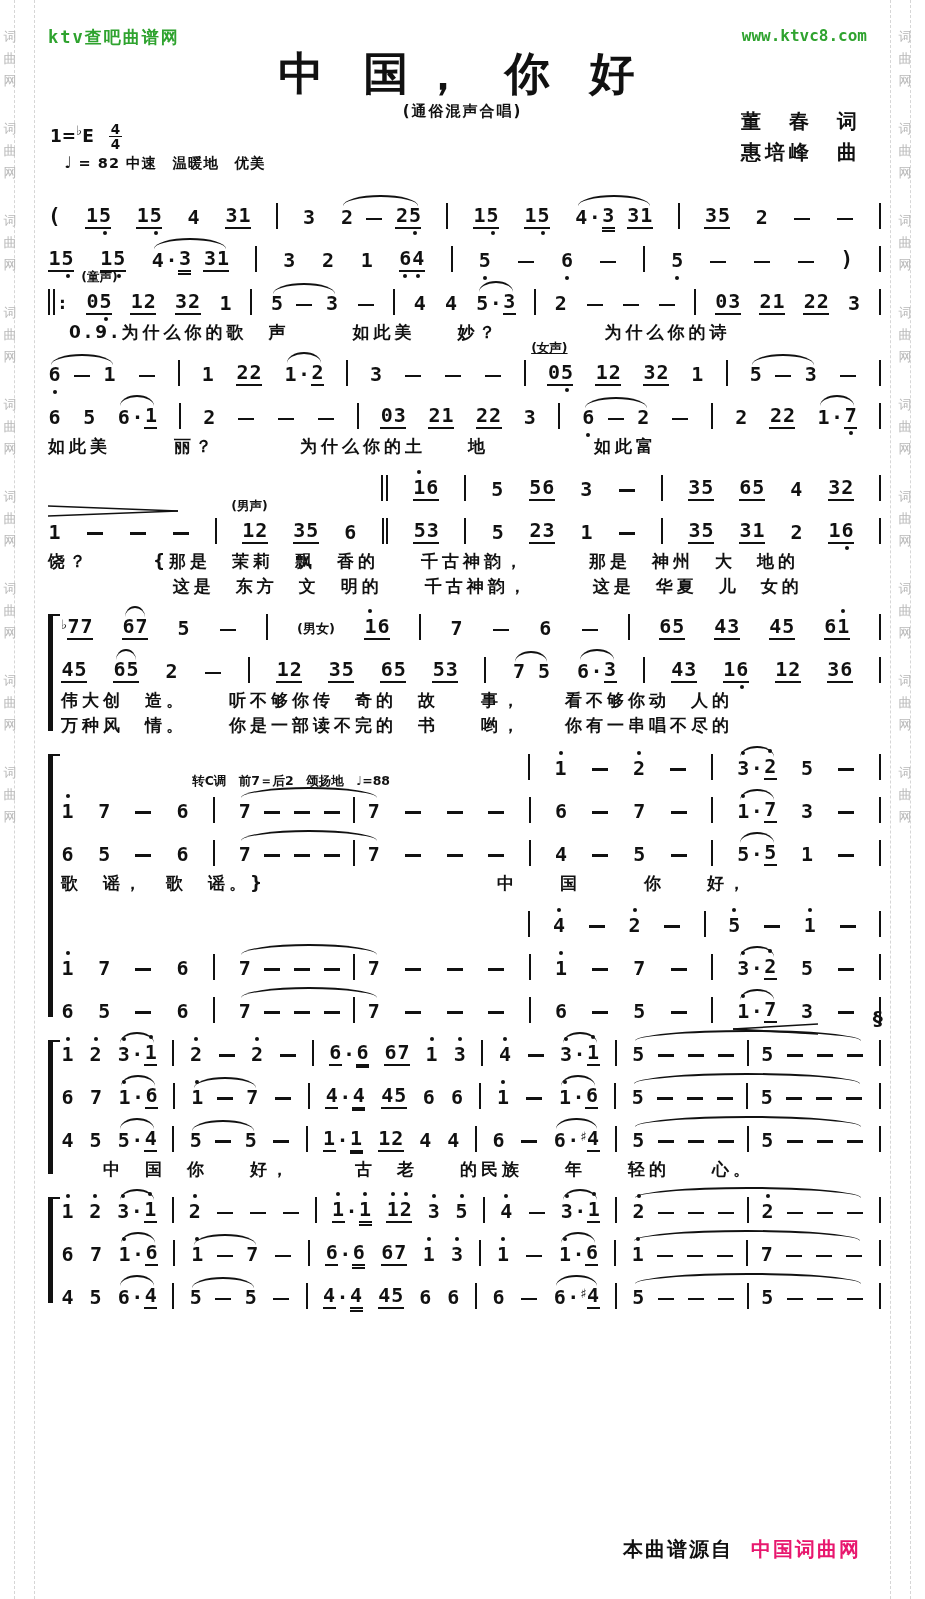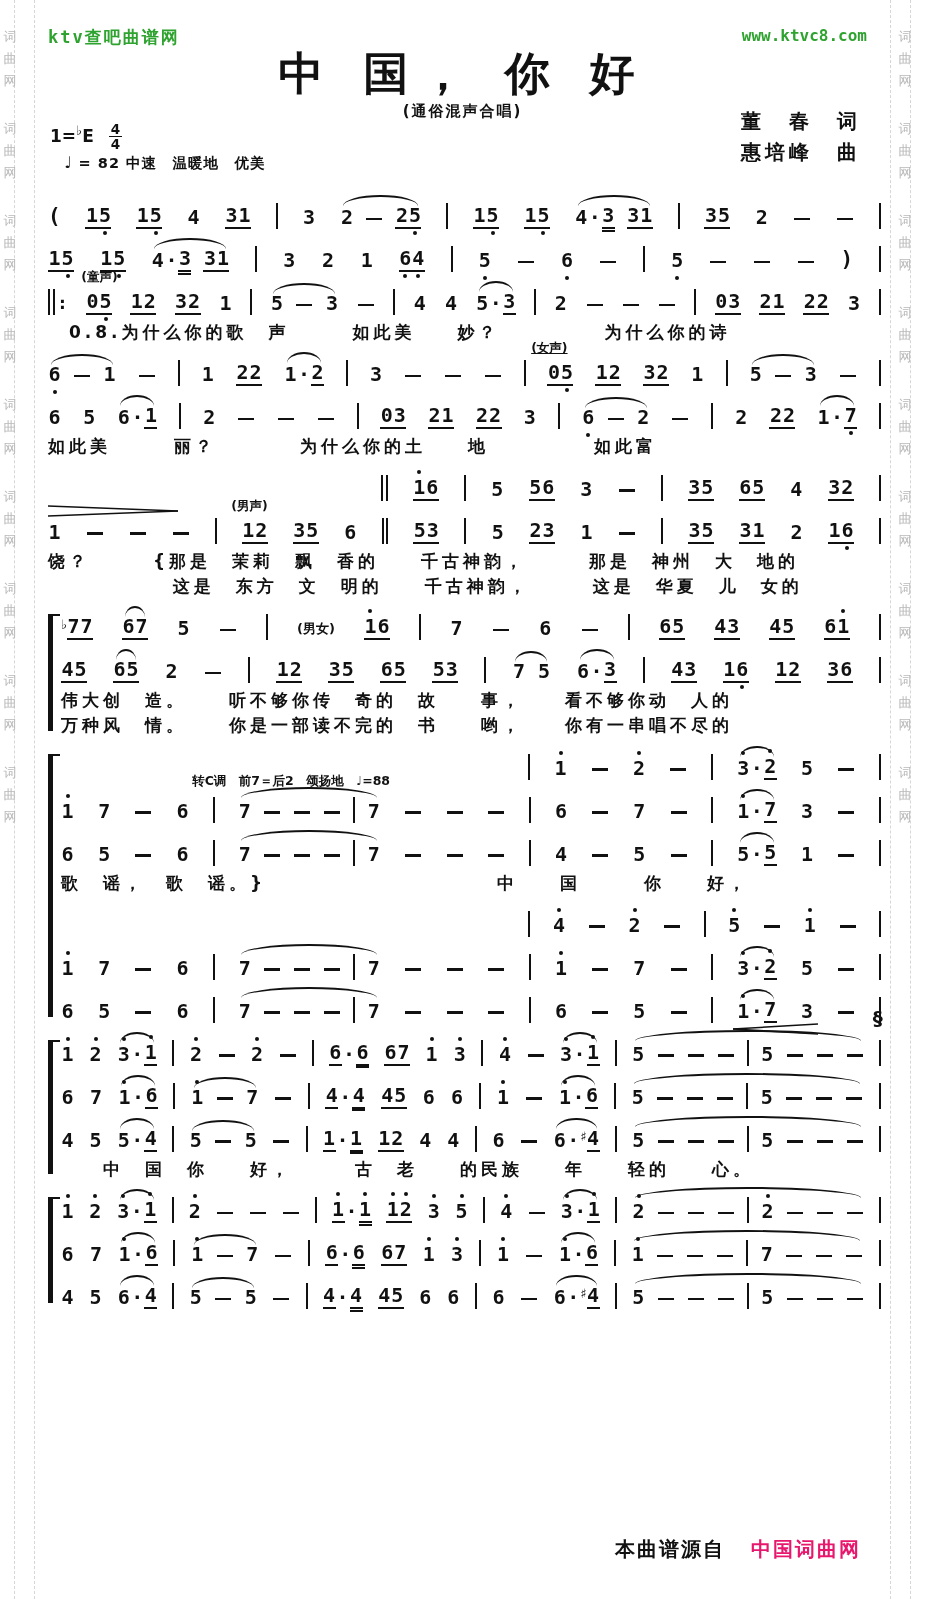--- a/index.html
+++ b/index.html
@@ -52,21 +52,21 @@
   .repdots{font:700 18px "DejaVu Sans Mono",monospace;line-height:1;padding-bottom:3px;}
   .txt{font:700 21px "DejaVu Sans Mono",monospace;line-height:1;padding-bottom:2px;}
   .label{font:700 13px "DejaVu Sans",sans-serif;line-height:1;padding-bottom:5px;white-space:nowrap;}
   .slur{position:relative;display:inline-flex;align-items:flex-end;gap:12px;}
   .slur::before{content:"";position:absolute;left:3px;right:3px;top:-10px;height:9px;
                 border-top:2px solid var(--ink);border-radius:50% 50% 0 0 / 100% 100% 0 0;}
   .ann{position:absolute;font-weight:700;font-size:12.5px;white-space:nowrap;}
   .hairpin{position:absolute;}
   
   .footer{position:absolute;right:64px;bottom:36px;font-weight:700;font-size:20px;letter-spacing:2px;z-index:2;}
-  .footer .brand{color:var(--pink);margin-left:26px;}
+  .footer .brand{color:var(--pink);margin-left:18px;}
 </style>
 </head>
 <body>
 
 <div class="wm-col wm-left">
     <div class="wm-group">
       <div class="wm-ch">词</div>
       <div class="wm-ch">曲</div>
       <div class="wm-ch">网</div>
     </div>
@@ -391,21 +391,21 @@
         <span class="notes">
           <span class="n u1">2</span>
           <span class="n u1">2</span>
         </span>
         <span class="notes">
           <span class="n">3</span>
         </span>
         <span class="bar"></span>
         <div class="ann" style="left: 4%; top: -16px;">(童声)</div>
       </div>
-      <div class="lrow">　0.8.为什么你的歌　声　　　如此美　　妙？　　　　　为什么你的诗</div>
+      <div class="lrow">　0.9.为什么你的歌　声　　　如此美　　妙？　　　　　为什么你的诗</div>
     </div>
     <div class="system">
       <div class="vrow">
         <span class="slur">
           <span class="notes">
             <span class="n">6<span class="dot-b"></span></span>
           </span>
           <span class="notes">
             <span class="dash"></span>
           </span>

